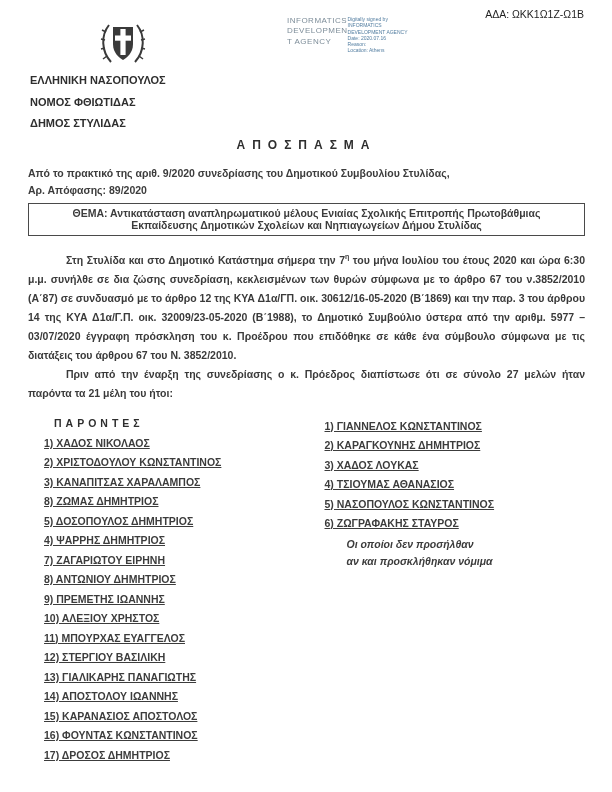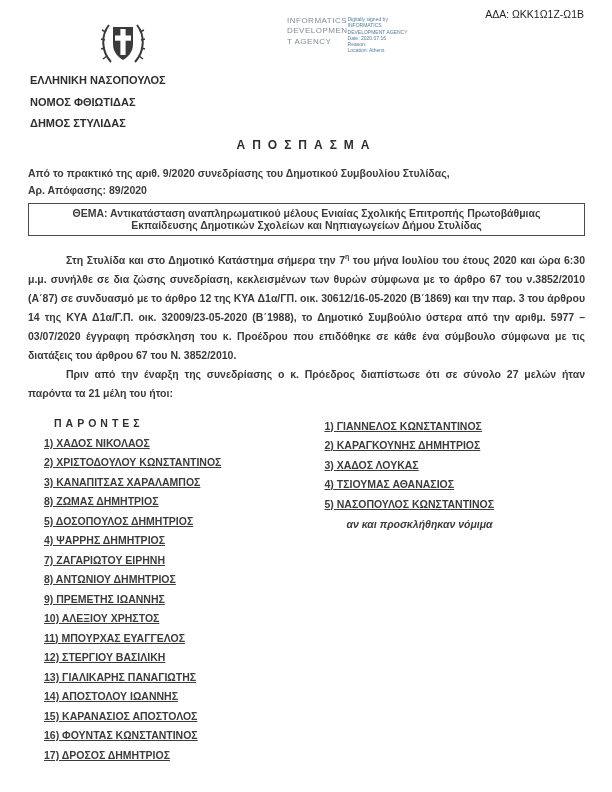--- a/index.html
+++ b/index.html
@@ -201,21 +201,23 @@
           </div>
       </div>
       <div class="col col-absent">
         <div class="list">
 
         <div class="list-item">1) ΓΙΑΝΝΕΛΟΣ ΚΩΝΣΤΑΝΤΙΝΟΣ</div>
             <div class="list-item">2) ΚΑΡΑΓΚΟΥΝΗΣ ΔΗΜΗΤΡΙΟΣ</div>
             <div class="list-item">3) ΧΑΔΟΣ ΛΟΥΚΑΣ</div>
             <div class="list-item">4) ΤΣΙΟΥΜΑΣ ΑΘΑΝΑΣΙΟΣ</div>
             <div class="list-item">5) ΝΑΣΟΠΟΥΛΟΣ ΚΩΝΣΤΑΝΤΙΝΟΣ</div>
+            <div class="list-item">6) ΖΩΓΡΑΦΑΚΗΣ ΣΤΑΥΡΟΣ</div>
           </div>
         <div class="absent-note">
+          <div>Οι οποίοι δεν προσήλθαν</div>
           <div>αν και προσκλήθηκαν νόμιμα</div>
         </div>
       </div>
     </div>
 
   </div>
 </div>
 
 </body></html>

